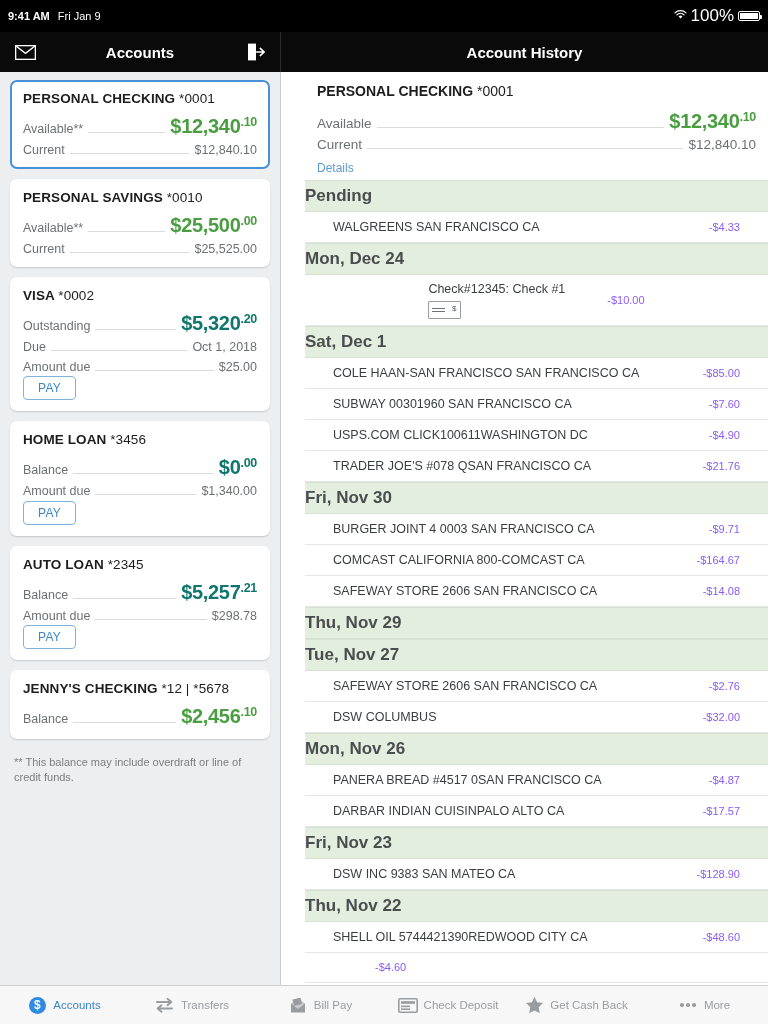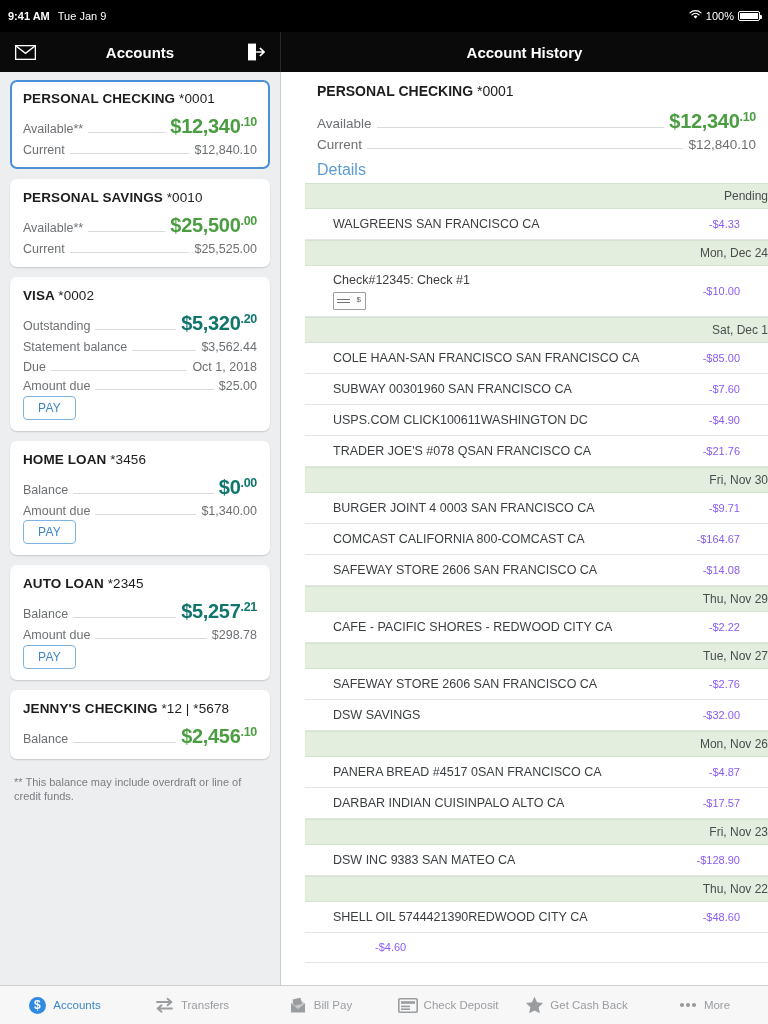--- a/index.html
+++ b/index.html
@@ -14,21 +14,21 @@
 
   
   .statusbar {
     height: 18px; background: #000; color: #fff;
     display: flex; align-items: center; padding: 16px 8px;
     font-size: 11px; flex: none;
   }
   .sb-time { font-weight: bold; margin-right: 8px; }
   .sb-date { font-weight: normal; }
   .sb-right { margin-left: auto; display: flex; align-items: center; gap: 4px; }
-  .sb-pct { font-size: 11px; }
+  .sb-pct { font-size: 17px; }
   .batt {
     width: 22px; height: 10px; border: 1px solid #fff; border-radius: 2px;
     position: relative; display: inline-block;
   }
   .batt::after {
     content:""; position:absolute; right:-3px; top:3px; width:2px; height:4px;
     background:#fff; border-radius: 0 1px 1px 0;
   }
   .batt i { position:absolute; left:1px; top:1px; bottom:1px; right:1px; background:#fff; display:block; }
 
@@ -78,34 +78,34 @@
   
   .detail { flex: 1; background: #fff; overflow: hidden; display: flex; flex-direction: column; }
   .dhead { padding: 11px 12px 4px 12px; flex: none; }
   .dtitle { font-size: 14px; color: #1d1d1d; font-weight: bold; margin-bottom: 11px; }
   .dtitle .acct { font-weight: normal; }
   .drow { display: flex; align-items: baseline; margin-bottom: 4px; }
   .dlabel { font-size: 13.5px; color: #6d7073; }
   .dval { font-size: 13.5px; color: #6d7073; white-space: nowrap; }
   .dval.big { font-size: 20px; font-weight: bold; color: #4a9e41; letter-spacing: -.3px; }
   .dval.big .cents { font-size: 12.5px; vertical-align: 7px; }
-  .details-link { font-size: 16px; color: #5b9bd5; margin-top: 4px; display: inline-block; }
+  .details-link { font-size: 12px; color: #5b9bd5; margin-top: 4px; display: inline-block; }
 
   .txlist { flex: 1; overflow: hidden; }
   .datehdr {
-    background: #e3eede; color: #4a4d4f; font-size: 12px; text-align: right;
-    padding: 5px 0 5px 0; border-top: 1px solid #d5e2cf; border-bottom: 1px solid #d5e2cf;
+    background: #e3eede; color: #4a4d4f; font-size: 17px; text-align: left;
+    padding: 5px 0 5px 0; border-top: 1px solid #d5e2cf; border-bottom: 1px solid #d5e2cf; font-weight: bold;
   }
   .tx {
     display: flex; align-items: center; justify-content: space-between;
     padding: 8px 28px; border-bottom: 1px solid #e3e5e7; min-height: 30px;
   }
   .tx-desc { font-size: 12.5px; color: #3b3e40; }
   .tx-amt { font-size: 11px; color: #8b5cf6; white-space: nowrap; padding-left: 10px; margin-left: 32px; }
-  .tx.withimg { padding-top: 7px; padding-bottom: 6px; }
+  .tx.withimg { padding-top: 7px; padding-bottom: 6px; justify-content: center; }
   .tx-left { display: flex; flex-direction: column; gap: 5px; }
   .checkimg {
     width: 33px; height: 18px; border: 1px solid #9a9da0; background: #fdfdfd;
     position: relative; border-radius: 1px;
   }
   .checkimg::before {
     content:""; position:absolute; left:3px; top:6px; width:13px; height:1px;
     background:#6f7275; box-shadow: 0 3px 0 0 #6f7275;
   }
   .checkimg::after {
@@ -130,21 +130,21 @@
   .dots { display: flex; gap: 2.5px; align-items: center; }
   .dots i { width: 3.5px; height: 3.5px; border-radius: 50%; background: #9a9da0; display: block; }
 </style>
 </head>
 <body>
 
 <div class="app">
 
   <div class="statusbar">
     <span class="sb-time">9:41 AM</span>
-    <span class="sb-date">Tue Jan 9</span>
+    <span class="sb-date">Fri Jan 9</span>
     <span class="sb-right">
       <span>
         <svg width="13" height="10" viewBox="0 0 13 10">
             <path d="M6.5 8.6 L4.6 6.5 A2.8 2.8 0 0 1 8.4 6.5 Z" fill="#fff"></path>
             <path d="M2.9 4.9 A5.2 5.2 0 0 1 10.1 4.9" stroke="#fff" stroke-width="1.3" fill="none" stroke-linecap="round"></path>
             <path d="M1 2.9 A8 8 0 0 1 12 2.9" stroke="#fff" stroke-width="1.3" fill="none" stroke-linecap="round"></path>
           </svg>
       </span>
       <span class="sb-pct">100%</span>
       <span class="batt">
@@ -204,25 +204,20 @@
           </div>
         </div>
         <div class="card">
           <div class="card-title"><span>VISA</span> <span class="acct">*0002</span></div>
           <div class="row">
             <span class="rlabel">Outstanding</span>
             <span class="leader"></span>
             <span class="rval big"><span>$5,320</span><span class="cents">.20</span></span>
           </div>
           <div class="row">
-            <span class="rlabel">Statement balance</span>
-            <span class="leader"></span>
-            <span class="rval"><span>$3,562.44</span></span>
-          </div>
-          <div class="row">
             <span class="rlabel">Due</span>
             <span class="leader"></span>
             <span class="rval"><span>Oct 1, 2018</span></span>
           </div>
           <div class="row">
             <span class="rlabel">Amount due</span>
             <span class="leader"></span>
             <span class="rval"><span>$25.00</span></span>
           </div>
           <div class="paywrap">
@@ -344,36 +339,30 @@
             </div>
             <div class="tx-amt">-$164.67</div>
           </div>
           <div class="tx">
             <div class="tx-left">
               <div class="tx-desc">SAFEWAY STORE 2606 SAN FRANCISCO CA</div>
             </div>
             <div class="tx-amt">-$14.08</div>
           </div>
           <div class="datehdr">Thu, Nov 29</div>
-          <div class="tx">
-            <div class="tx-left">
-              <div class="tx-desc">CAFE - PACIFIC SHORES - REDWOOD CITY CA</div>
-            </div>
-            <div class="tx-amt">-$2.22</div>
-          </div>
           <div class="datehdr">Tue, Nov 27</div>
           <div class="tx">
             <div class="tx-left">
               <div class="tx-desc">SAFEWAY STORE 2606 SAN FRANCISCO CA</div>
             </div>
             <div class="tx-amt">-$2.76</div>
           </div>
           <div class="tx">
             <div class="tx-left">
-              <div class="tx-desc">DSW SAVINGS</div>
+              <div class="tx-desc">DSW COLUMBUS</div>
             </div>
             <div class="tx-amt">-$32.00</div>
           </div>
           <div class="datehdr">Mon, Nov 26</div>
           <div class="tx">
             <div class="tx-left">
               <div class="tx-desc">PANERA BREAD #4517 0SAN FRANCISCO CA</div>
             </div>
             <div class="tx-amt">-$4.87</div>
           </div>

